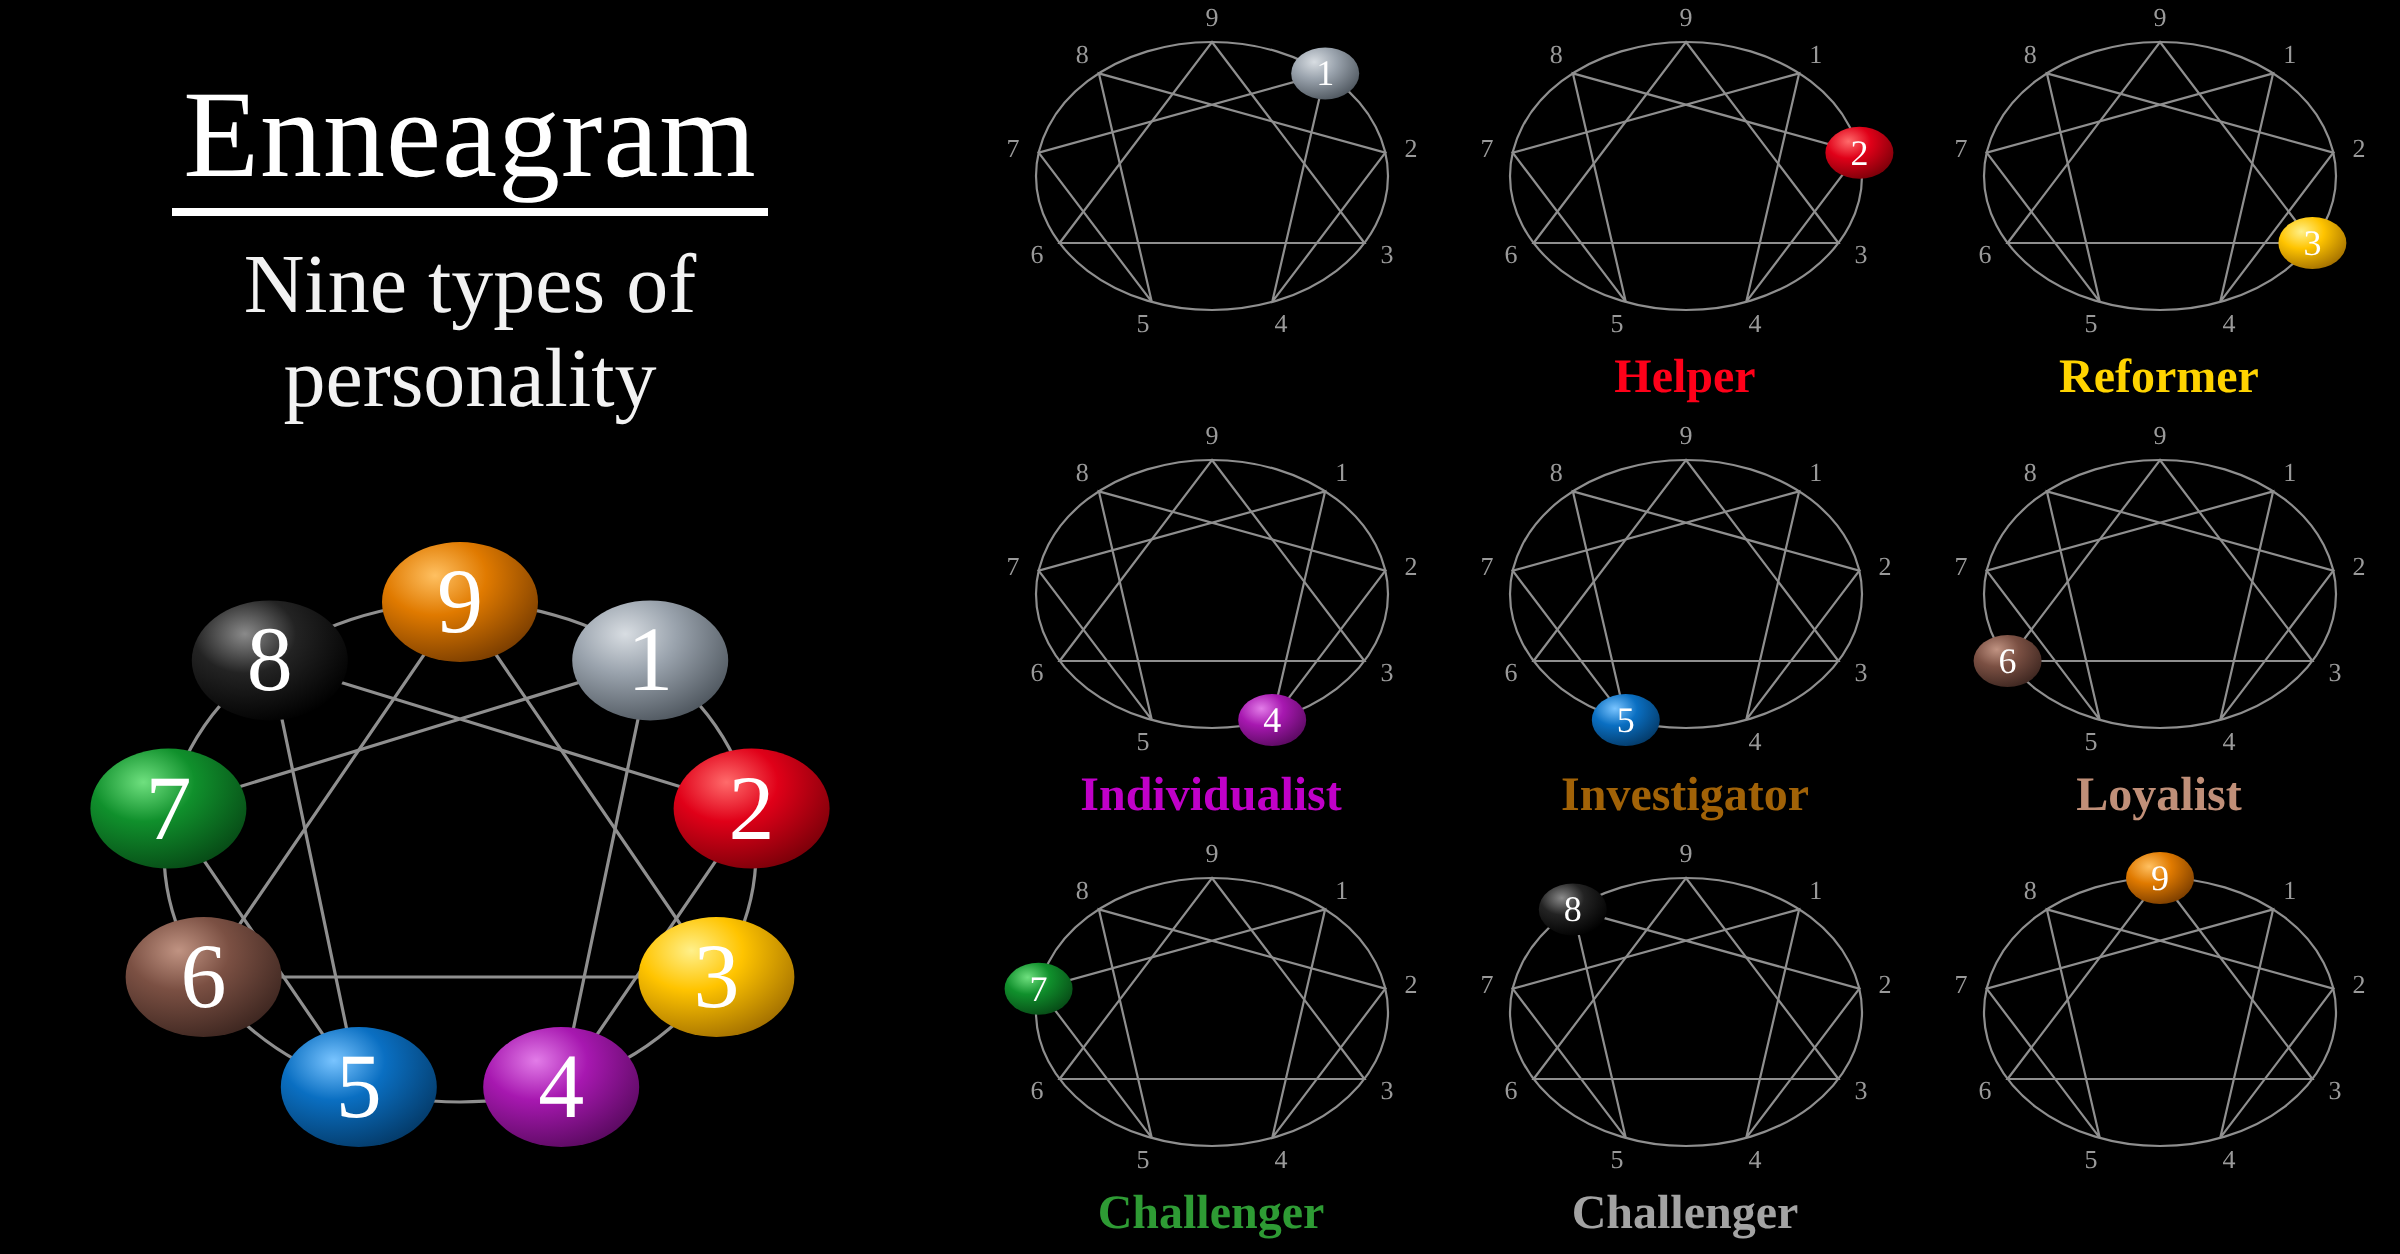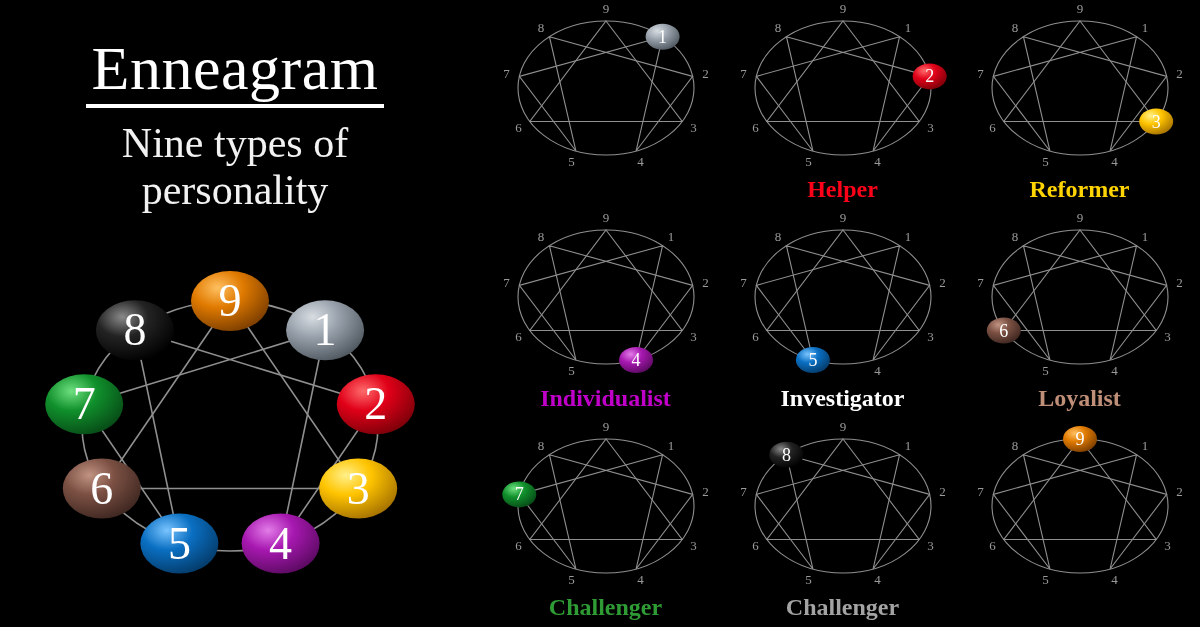--- a/index.html
+++ b/index.html
@@ -276,21 +276,21 @@
           <text x="139.5" y="160.2" fill="#9a9a9a" font-size="13" text-anchor="middle" class="glyph">4</text>
           <text x="17.5" y="125.5" fill="#9a9a9a" font-size="13" text-anchor="middle" class="glyph">6</text>
           <text x="5.5" y="72.3" fill="#9a9a9a" font-size="13" text-anchor="middle" class="glyph">7</text>
           <text x="40.1" y="25.5" fill="#9a9a9a" font-size="13" text-anchor="middle" class="glyph">8</text>
           <text x="105.0" y="7.0" fill="#9a9a9a" font-size="13" text-anchor="middle" class="glyph">9</text>
           <g>
             <ellipse cx="74.9" cy="145.0" rx="17" ry="13" fill="url(#g4)"></ellipse>
             <text x="74.9" y="151.0" fill="#ffffff" font-size="18" text-anchor="middle" class="glyph">5</text>
           </g>
         </svg>
-        <div class="cap" style="color: #ffffff;">Investigator</div>
+        <div class="cap" style="color: #a16207;">Investigator</div>
       </div>
       <div class="cell" style="left: 488px; top: 213px;">
         <svg width="210" height="170" viewBox="0 0 210 170" class="mini">
           <defs>
             <radialGradient id="g5" cx="34%" cy="28%" r="78%">
               <stop offset="0%" stop-color="#c09382"></stop>
               <stop offset="42%" stop-color="#7b5043"></stop>
               <stop offset="100%" stop-color="#3d2620"></stop>
             </radialGradient>
           </defs>

